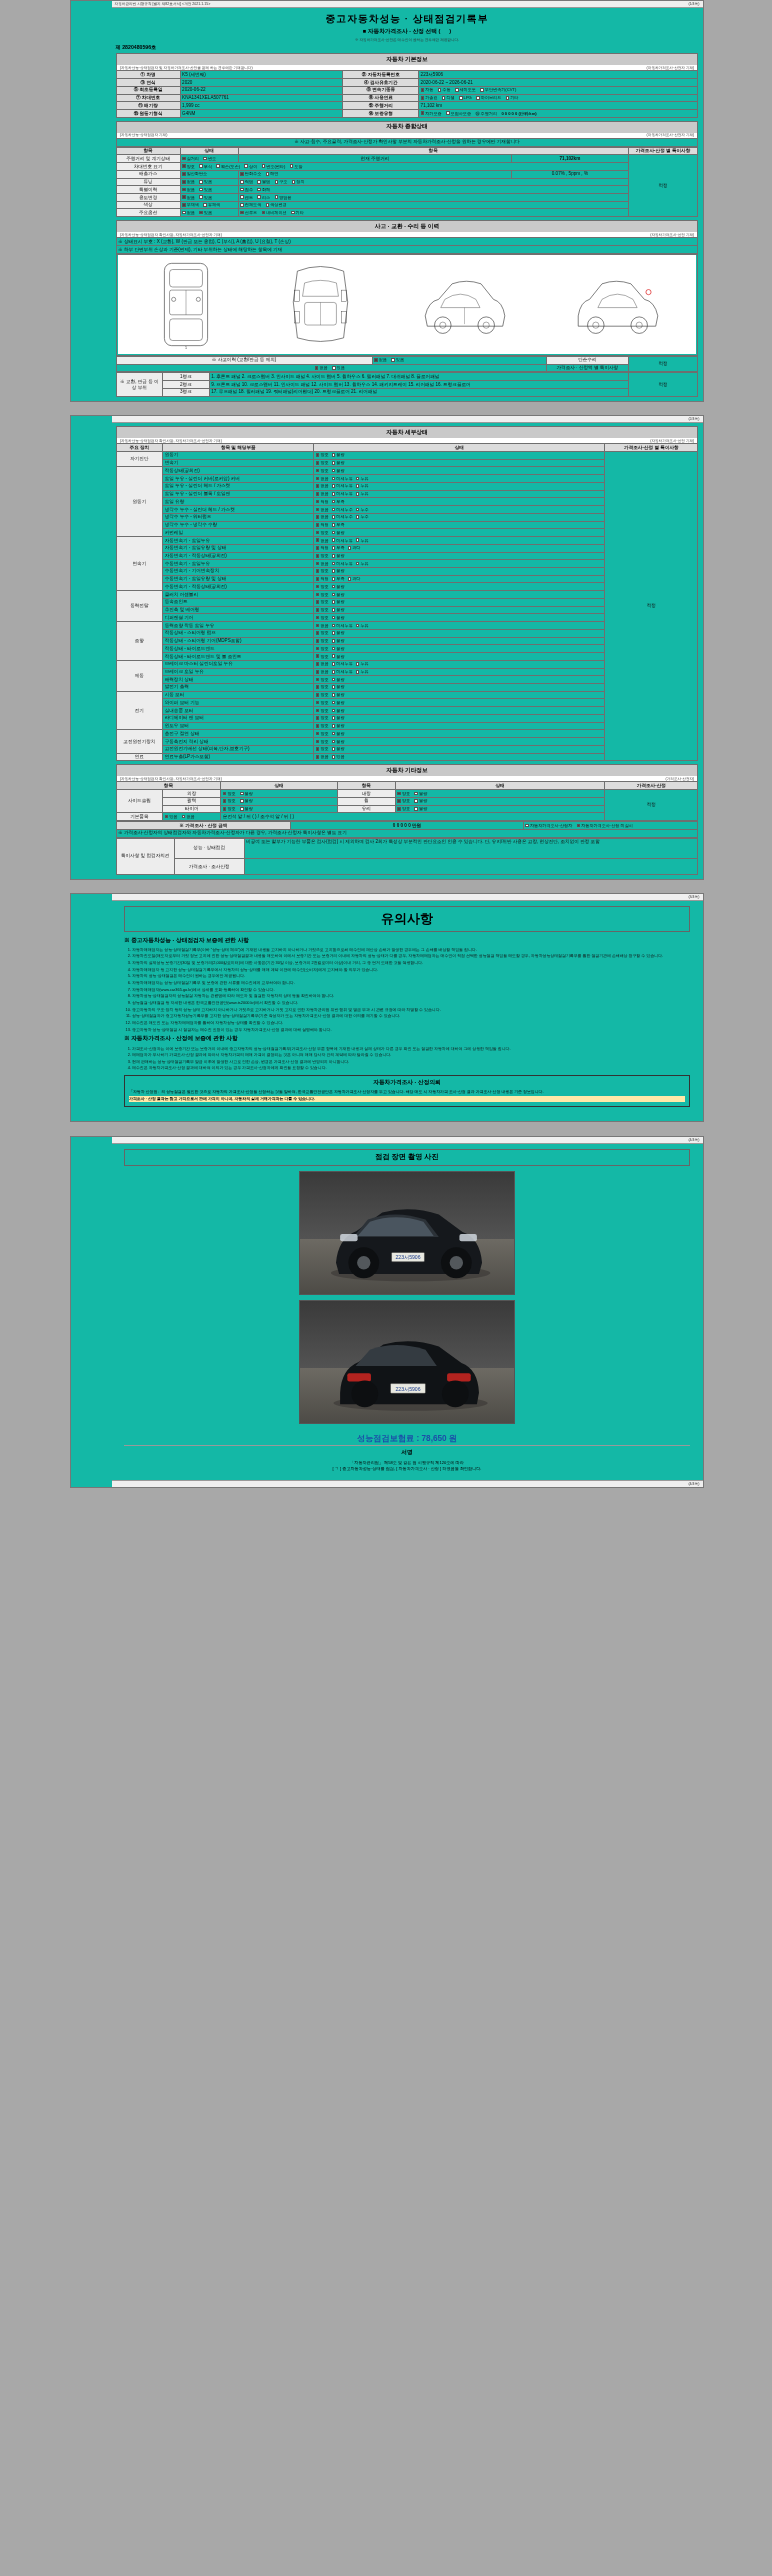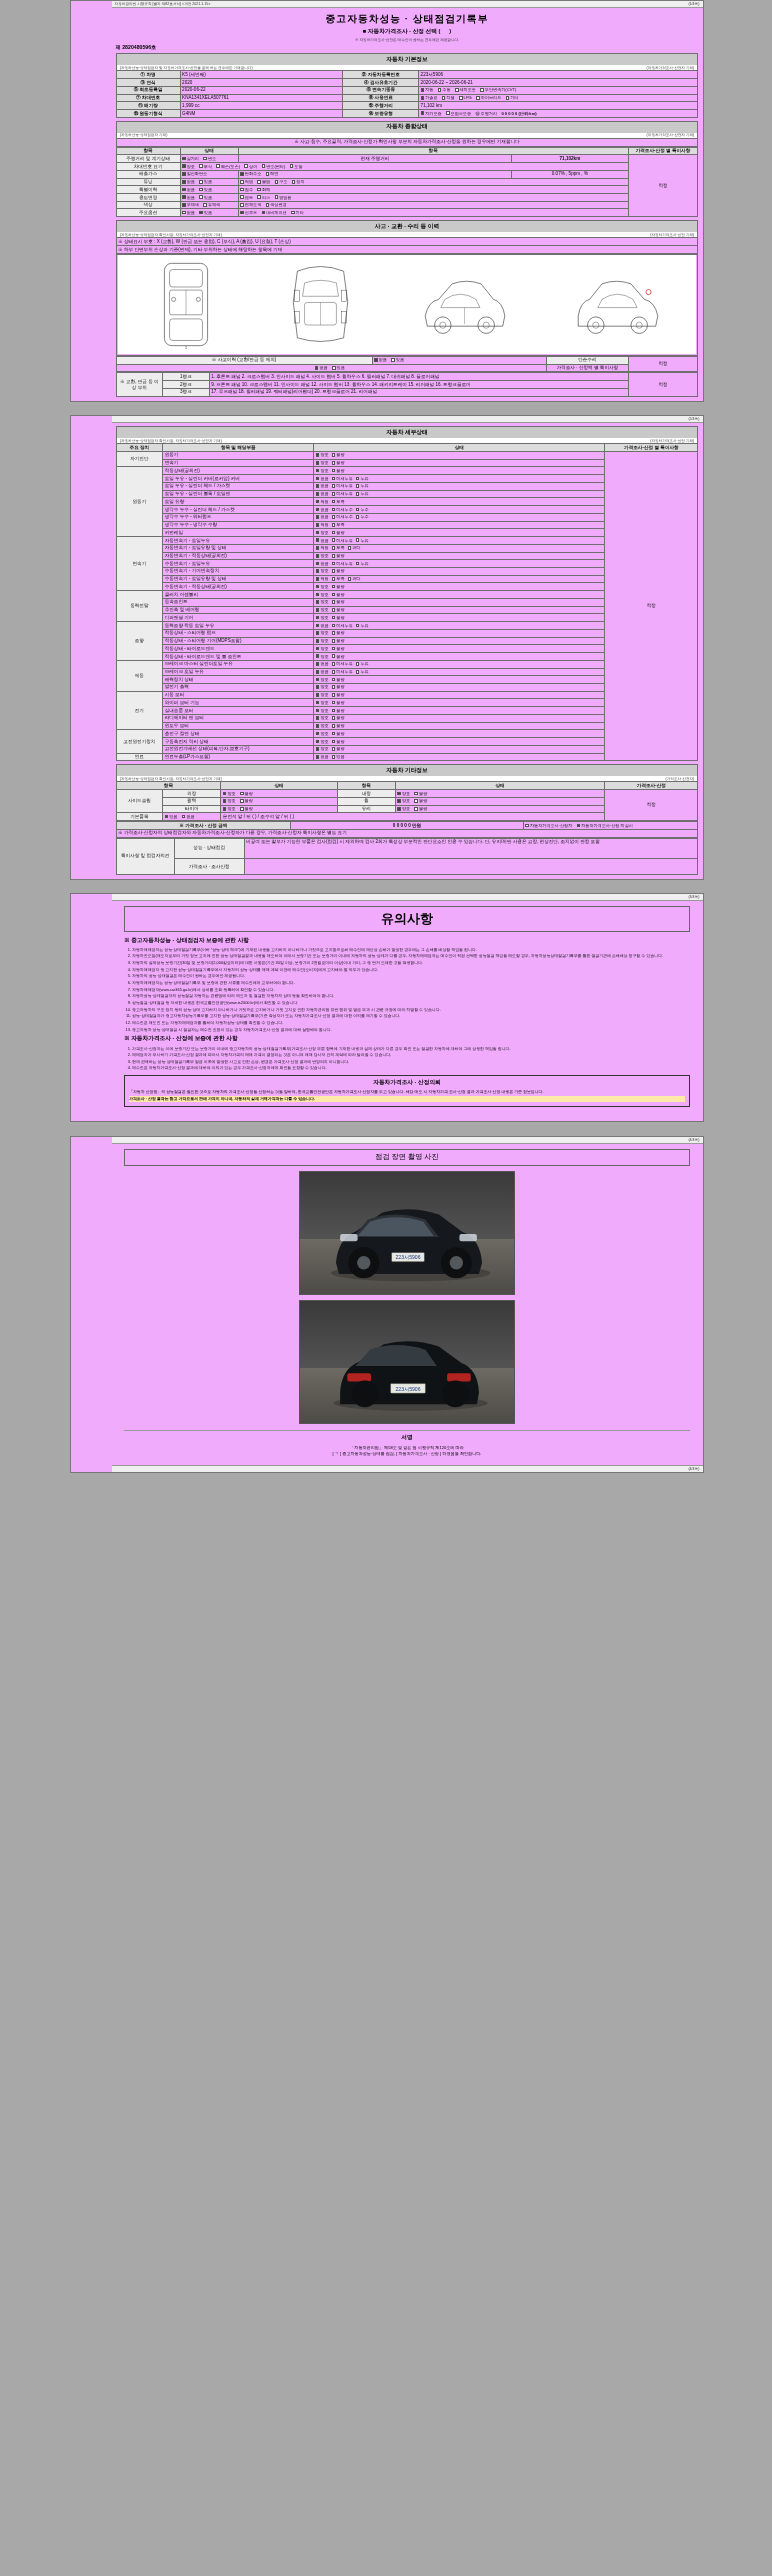--- a/index.html
+++ b/index.html
@@ -7,21 +7,21 @@
     margin: 0; padding: 0;
     background: #a8a8a8;
     font-family: "Liberation Sans", sans-serif;
   }
   body {
     width: 773px;
     height: 2576px;
     position: relative;
   }
   .page {
-    background: #f0abfc;
+    background: #14b8a6;
     border: 0.5px solid #777;
     margin: 0 auto;
     width: 634px;
     position: relative;
     padding-left: 41px;
   }
   .page + .page { margin-top: 13.4px; }
 
   
   table.grid {
@@ -897,21 +897,21 @@
     </div>
   </div>
 </div>
 
 <div class="page">
   <div class="topbar">
     <span></span>
     <span>(4/4쪽)</span>
   </div>
   <div class="wrap" style="padding:5.2px 12.4px 8.2px;">
-    <div style="text-align:center;font-size:7.2px;font-weight:normal;border:0.5px solid #666;padding:2.6px 0;">점검 장면 촬영 사진</div>
+    <div style="text-align:center;font-size:7.2px;font-weight:bold;border:0.5px solid #666;padding:2.6px 0;">점검 장면 촬영 사진</div>
 
     <div class="photo">
       <div class="wallA"></div>
       <div class="floor"></div>
       <svg width="216" height="124" viewBox="0 0 420 240" style="position:absolute;left:0;top:0;">
         <ellipse cx="215" cy="196" rx="155" ry="16" fill="#3d3b38" opacity="0.7"></ellipse>
         <path d="M70 176 q4 -48 40 -62 l50 -36 q56 -14 110 4 l46 34 q34 12 38 60 l-6 22 l-272 0 z" fill="#15181c"></path>
         <path d="M132 92 q52 -20 112 0 l26 34 l-166 0 z" fill="#2c3238"></path>
         <path d="M136 96 q50 -17 104 0 l20 28 l-148 0 z" fill="#4a555f"></path>
         <circle cx="124" cy="176" r="30" fill="#0d0f11"></circle>
@@ -934,20 +934,24 @@
         <path d="M136 94 q50 -18 108 0 l22 32 l-158 0 z" fill="#343b41"></path>
         <rect x="92" y="140" width="46" height="16" rx="4" fill="#b3231f"></rect>
         <rect x="286" y="140" width="46" height="16" rx="4" fill="#b3231f"></rect>
         <rect x="176" y="160" width="68" height="19" rx="2" fill="#e8e8e0" stroke="#333"></rect>
         <text x="210" y="174" font-size="10" text-anchor="middle" fill="#1a3a8a" font-family="'Liberation Sans',sans-serif">223서5906</text>
         <circle cx="126" cy="180" r="26" fill="#0d0f11"></circle>
         <circle cx="302" cy="180" r="26" fill="#0d0f11"></circle>
       </svg>
     </div>
 
+    <div class="priceline">
+      <span>성능점검보험료 :</span>
+      <span>78,650 원</span>
+    </div>
 
     <div class="sign-row">
       <span>서명</span>
     </div>
 
     <div style="text-align:center;font-size:4.1px;line-height:1.5;">
       <div>「자동차관리법」 제58조 및 같은 법 시행규칙 제120조에 따라</div>
       <div>[ ㄱ ] 중고자동차성능·상태를 점검, [ 자동차가격조사 · 산정 ] 하였음을 확인합니다.</div>
     </div>
   </div>

